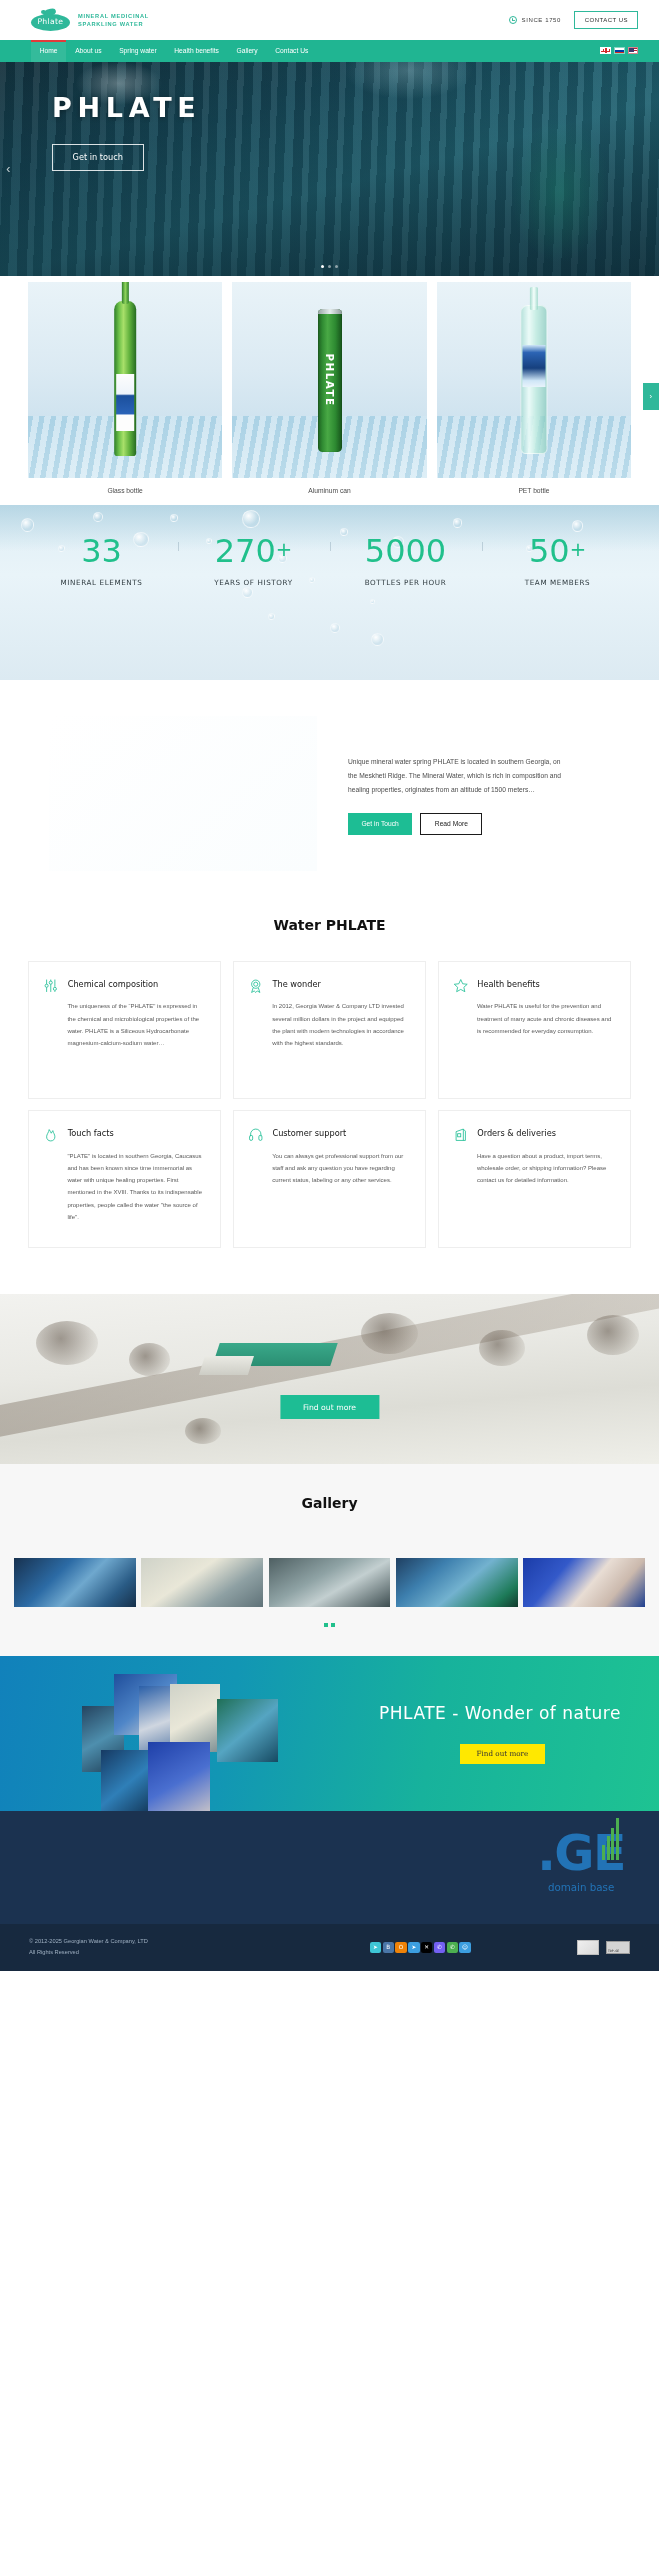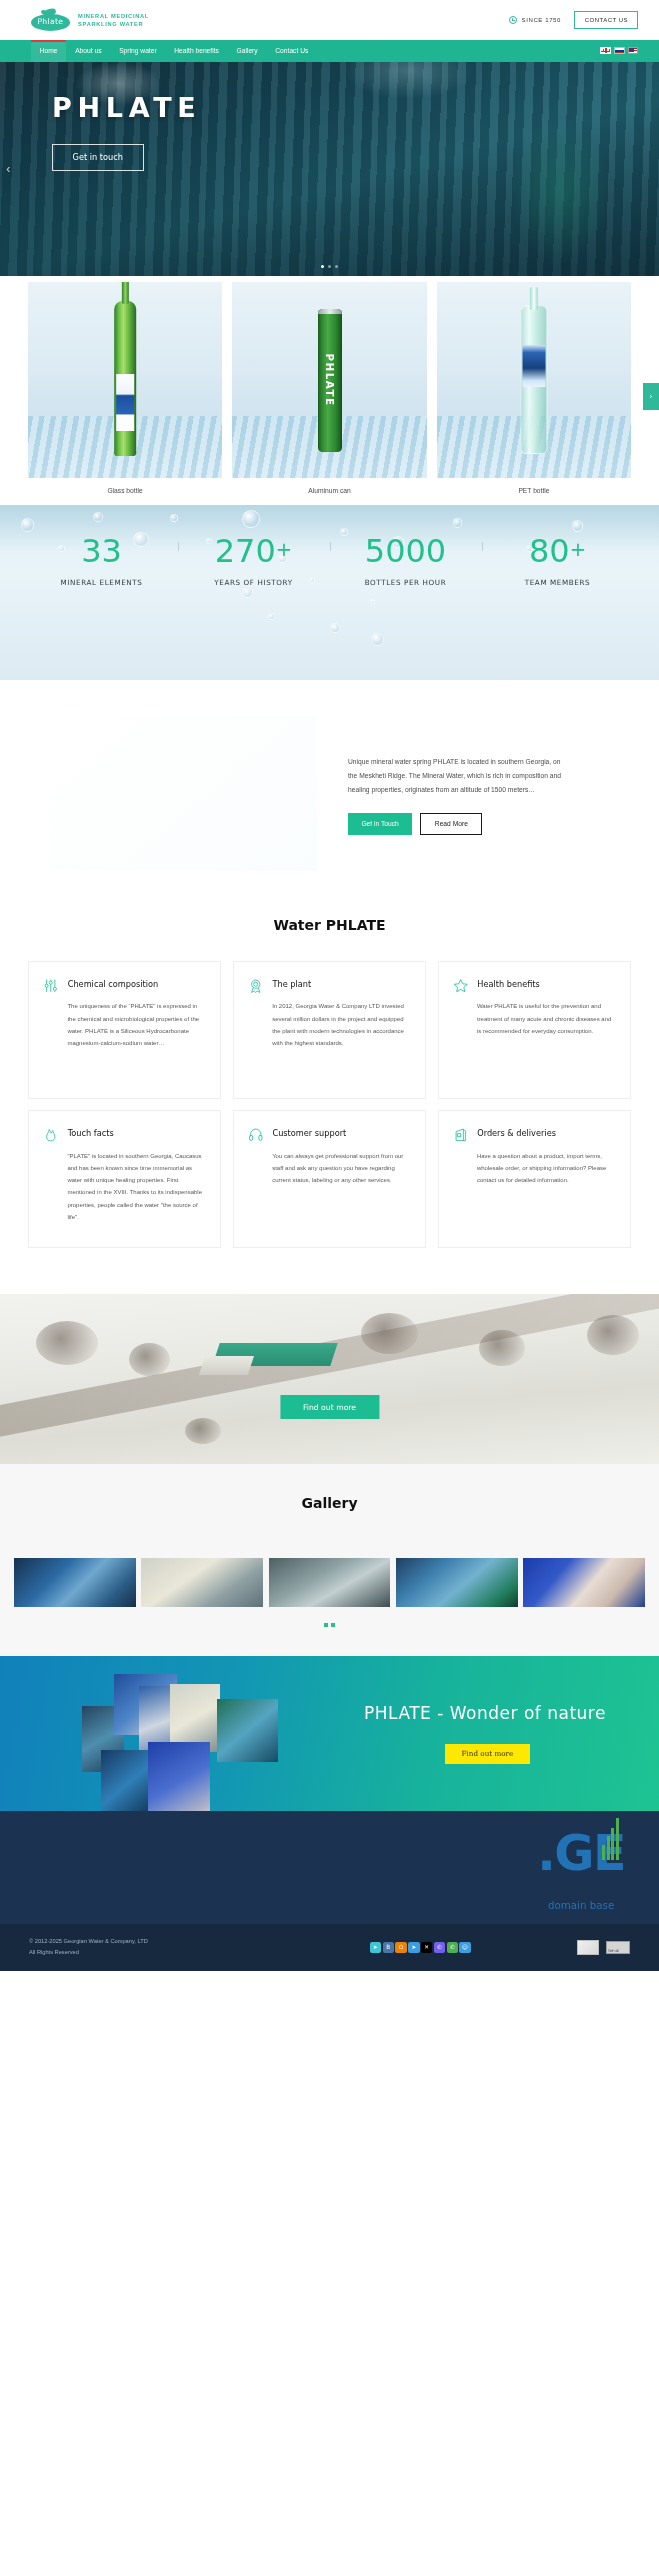--- a/index.html
+++ b/index.html
@@ -341,42 +341,42 @@
   }
   .cta-collage { position: relative; width: 268px; height: 118px; margin-left: 82px; flex: none; }
   .cta-collage div { position: absolute; }
   .c1 { left: 0;   top: 32px;  width: 42px;  height: 66px; background: linear-gradient(150deg,#24435f,#4e8fae,#1d3c54); }
   .c2 { left: 32px; top: 0;    width: 63px; height: 61px; background: linear-gradient(140deg,#1f4e9c,#4f86c8,#e3ddd4); }
   .c3 { left: 57px;top: 11.3px; width: 37px;  height: 77px; background: linear-gradient(160deg,#2a5fa8,#cfd6e0,#355f95); }
   .c4 { left: 88px;top: 9.3px; width: 50px;  height: 68px; background: linear-gradient(150deg,#cfd2c8,#e9e7d8,#7d8f93); }
   .c5 { left: 135px;top: 25px; width: 61px; height: 63px; background: linear-gradient(140deg,#1f6f56,#55a5c2,#164a62); }
   .c6 { left: 18.5px; top: 76px;width: 61px; height: 61px; background: linear-gradient(140deg,#163a63,#2f7fb8,#0f2c49); }
   .c7 { left: 66px;top: 68px;width: 62px; height: 80px; background: linear-gradient(150deg,#1e3fa8,#4a6fd0,#ded2c6); }
-  .cta-right { margin-left: 14px; }
+  .cta-right { margin-left: 29px; }
   .cta-headline {
     font-size: 17px; color: #ffffff; letter-spacing: 0.5px;
     font-family: "DejaVu Sans", sans-serif;
   }
   .cta-btn {
     margin-top: 20.6px; margin-left: 81px; display: block;
     background: #ffe800; color: #333; border: none; padding: 5.7px 16.5px;
     font-size: 7.2px; cursor: pointer; font-family: "DejaVu Serif", serif;
   }
 
   
   .footer { background: #1b3250; position: relative; height: 160px; }
   .ge-logo { position: absolute; right: 34px; top: 18.5px; text-align: center; }
   .ge-logo .ge-text {
     font-size: 49px; font-weight: bold; color: #2273b6; letter-spacing: -1.5px; line-height: 1;
     font-family: "DejaVu Sans", sans-serif;
   }
   .ge-logo .bars { position: absolute; right: 6.2px; top: -11.3px; display: flex; align-items: flex-end; gap: 1.5px; }
   .ge-logo .bars i { display: block; width: 3.1px; background: #4caf50; }
   .ge-logo .ge-sub {
-    margin-top: 21px; font-size: 10.3px; color: #2273b6;
+    margin-top: 3px; font-size: 10.3px; color: #2273b6;
     font-family: "DejaVu Sans", sans-serif;
   }
   .footer-bottom {
     position: absolute; left: 0; right: 0; bottom: 0; height: 47px;
     background: #17293f; display: flex; align-items: center; padding: 0 29px;
   }
   .copyright { font-size: 5.7px; color: #9fb0c2; line-height: 2; }
   .socials { display: flex; gap: 1.5px; margin-left: 222px; }
   .soc {
     width: 11.3px; height: 11.3px; border-radius: 2.1px; display: flex;
@@ -527,21 +527,21 @@
     </div>
     <div class="stat">
       <div class="num"><span>270</span><sup>+</sup></div>
       <div class="lbl">YEARS OF HISTORY</div>
     </div>
     <div class="stat bph">
       <div class="num"><span>5000</span><sup></sup></div>
       <div class="lbl">BOTTLES PER HOUR</div>
     </div>
     <div class="stat">
-      <div class="num"><span>80</span><sup>+</sup></div>
+      <div class="num"><span>50</span><sup>+</sup></div>
       <div class="lbl">TEAM MEMBERS</div>
     </div>
   </div>
 </section>
 
 <section class="about">
   <div class="about-media"></div>
   <div class="about-text">
     <p class="about-p">Unique mineral water spring PHLATE is located in southern Georgia, on the Meskheti Ridge. The Mineral Water, which is rich in composition and healing properties, originates from an altitude of 1500 meters…</p>
     <div class="about-actions">
@@ -577,21 +577,21 @@
 
     <div class="fcard">
       <div class="fhead">
         <span class="ficon">
           <svg viewBox="0 0 30 30" width="15.5" height="15.5" fill="none" stroke="currentColor" stroke-width="1.6">
             <circle cx="15" cy="12" r="8"></circle>
               <circle cx="15" cy="12" r="4"></circle>
             <path d="M10 19 L7 28 L12 25 L15 28 L18 25 L23 28 L20 19"></path>
           </svg>
         </span>
-        <div class="ftitle">The plant</div>
+        <div class="ftitle">The wonder</div>
       </div>
       <div class="fbody">In 2012, Georgia Water &amp; Company LTD invested several million dollars in the project and equipped the plant with modern technologies in accordance with the highest standards.</div>
     </div>
 
     <div class="fcard">
       <div class="fhead">
         <span class="ficon">
           <svg viewBox="0 0 30 30" width="15.5" height="15.5" fill="none" stroke="currentColor" stroke-width="1.6">
             <polygon points="15,3 18.8,11.2 27.5,12.1 21,18 22.9,26.5 15,22.1 7.1,26.5 9,18 2.5,12.1 11.2,11.2"></polygon>
           </svg>

